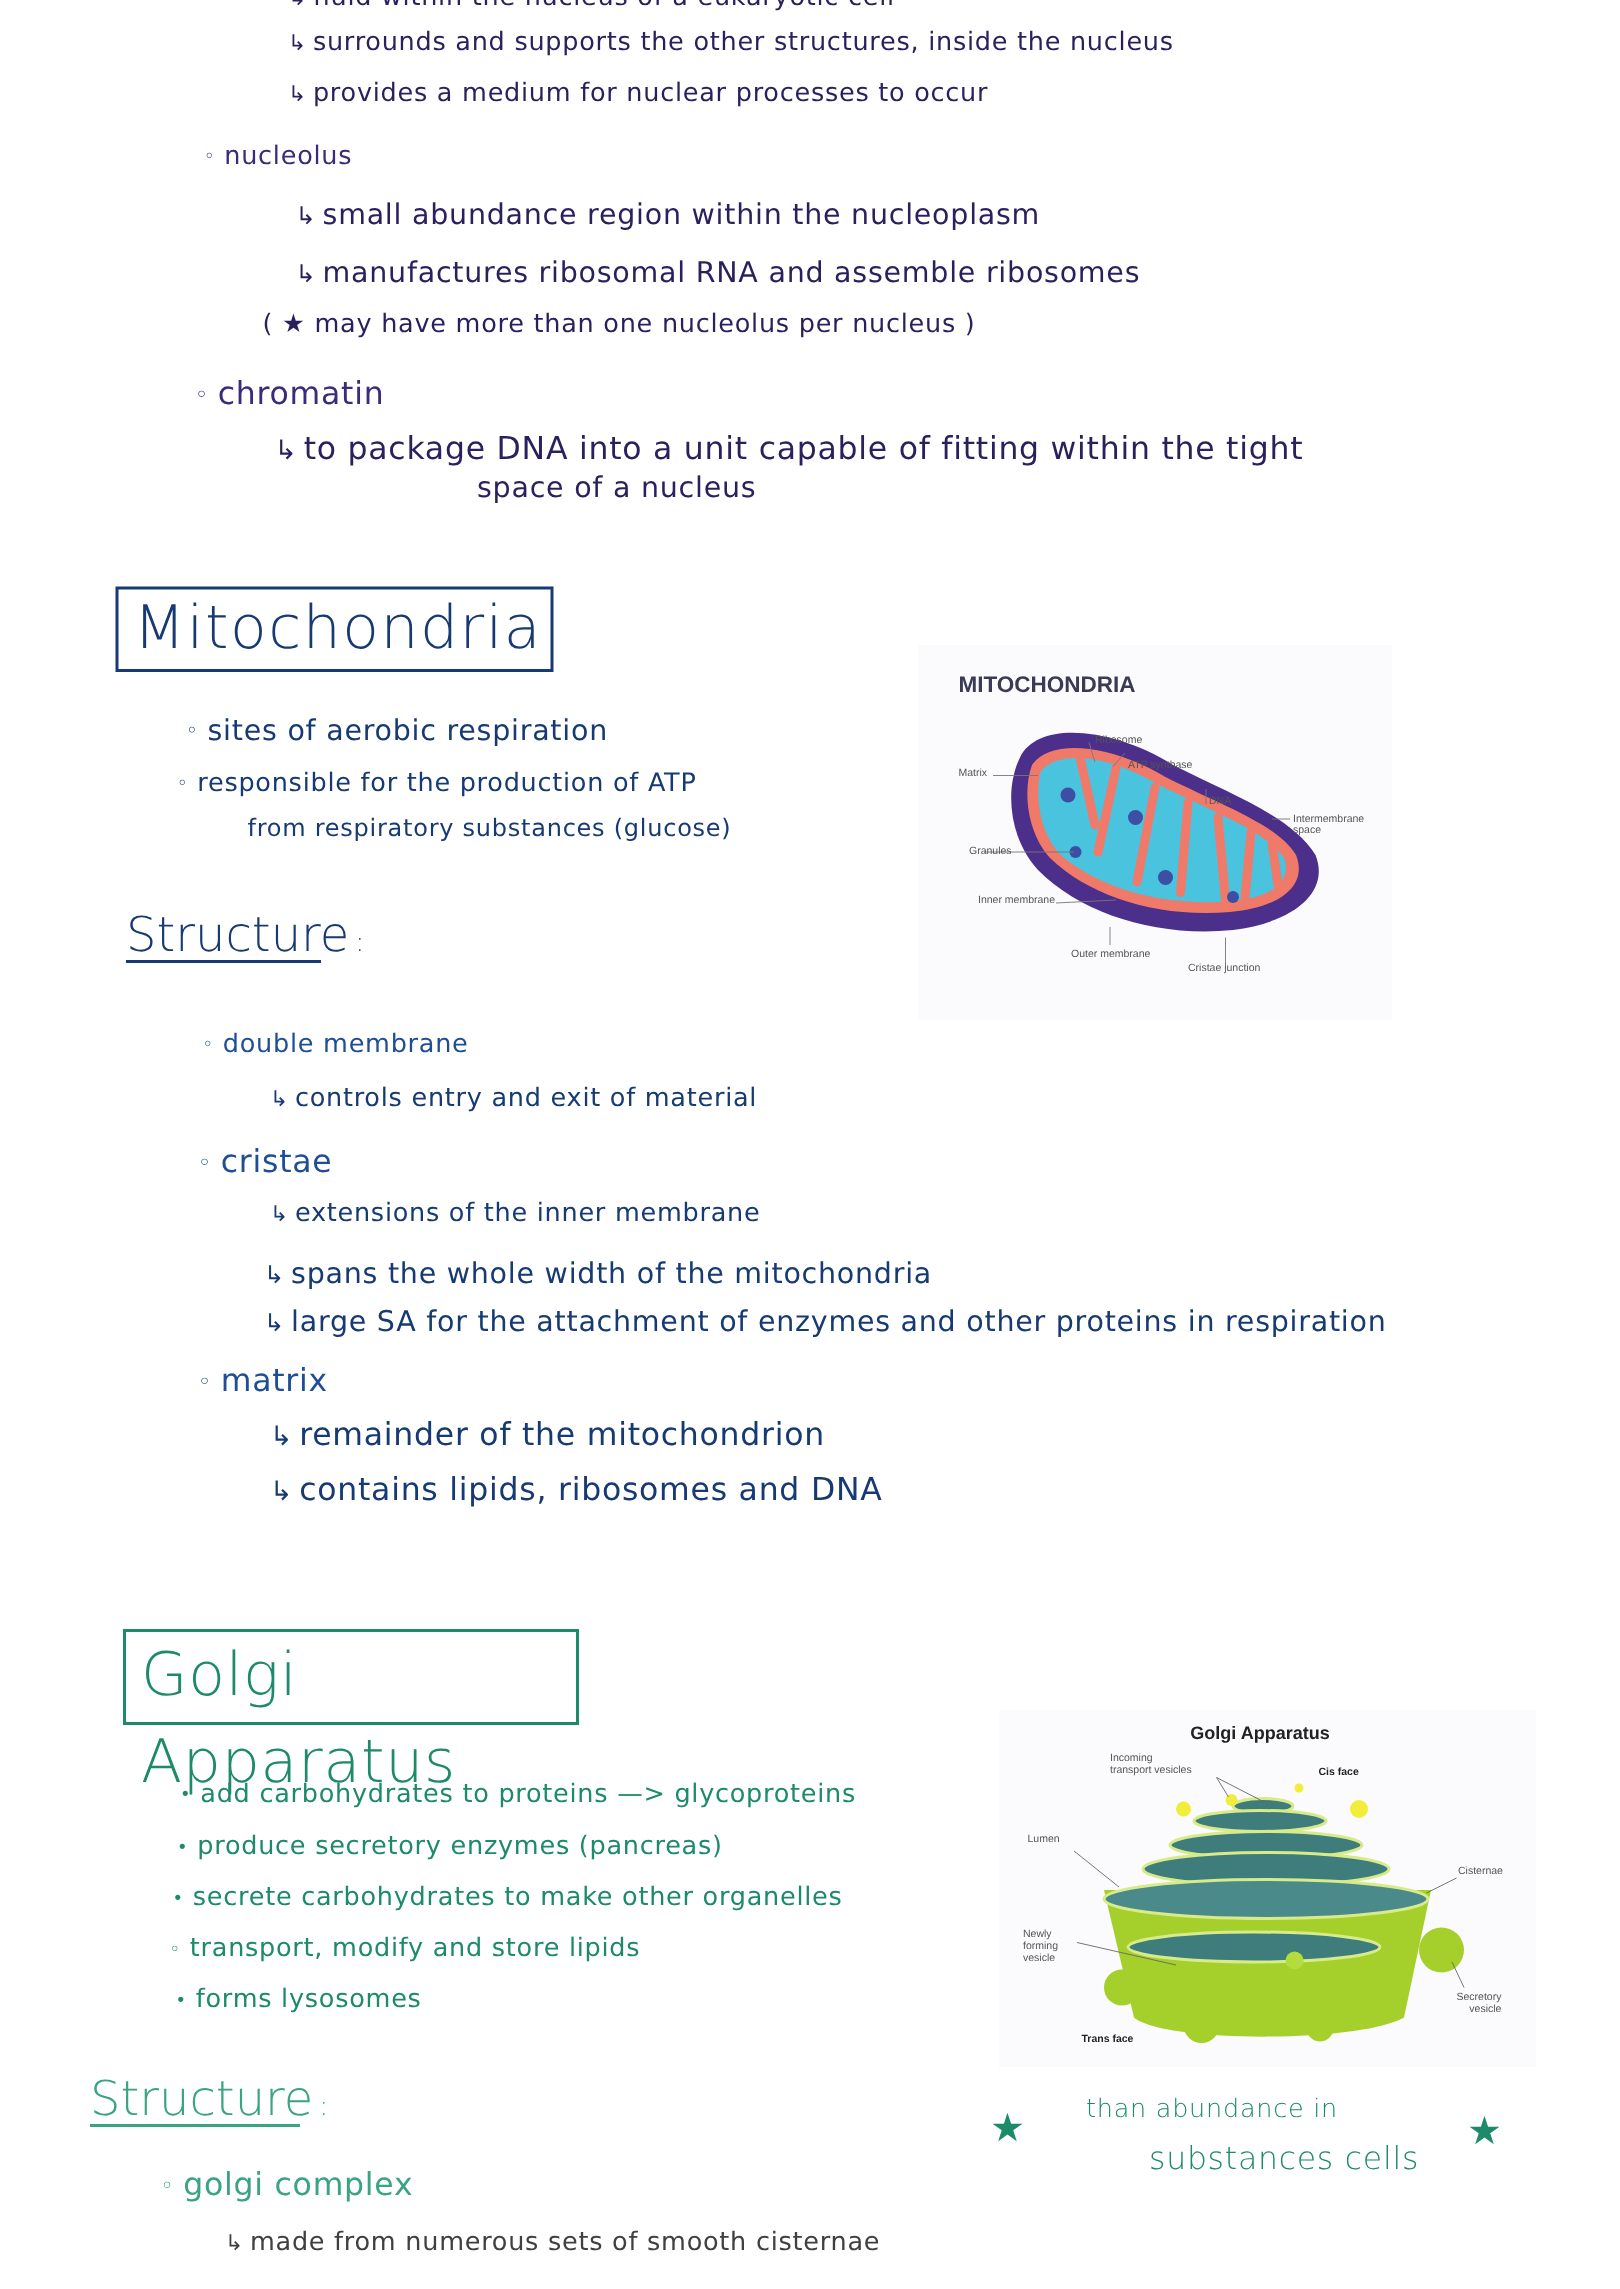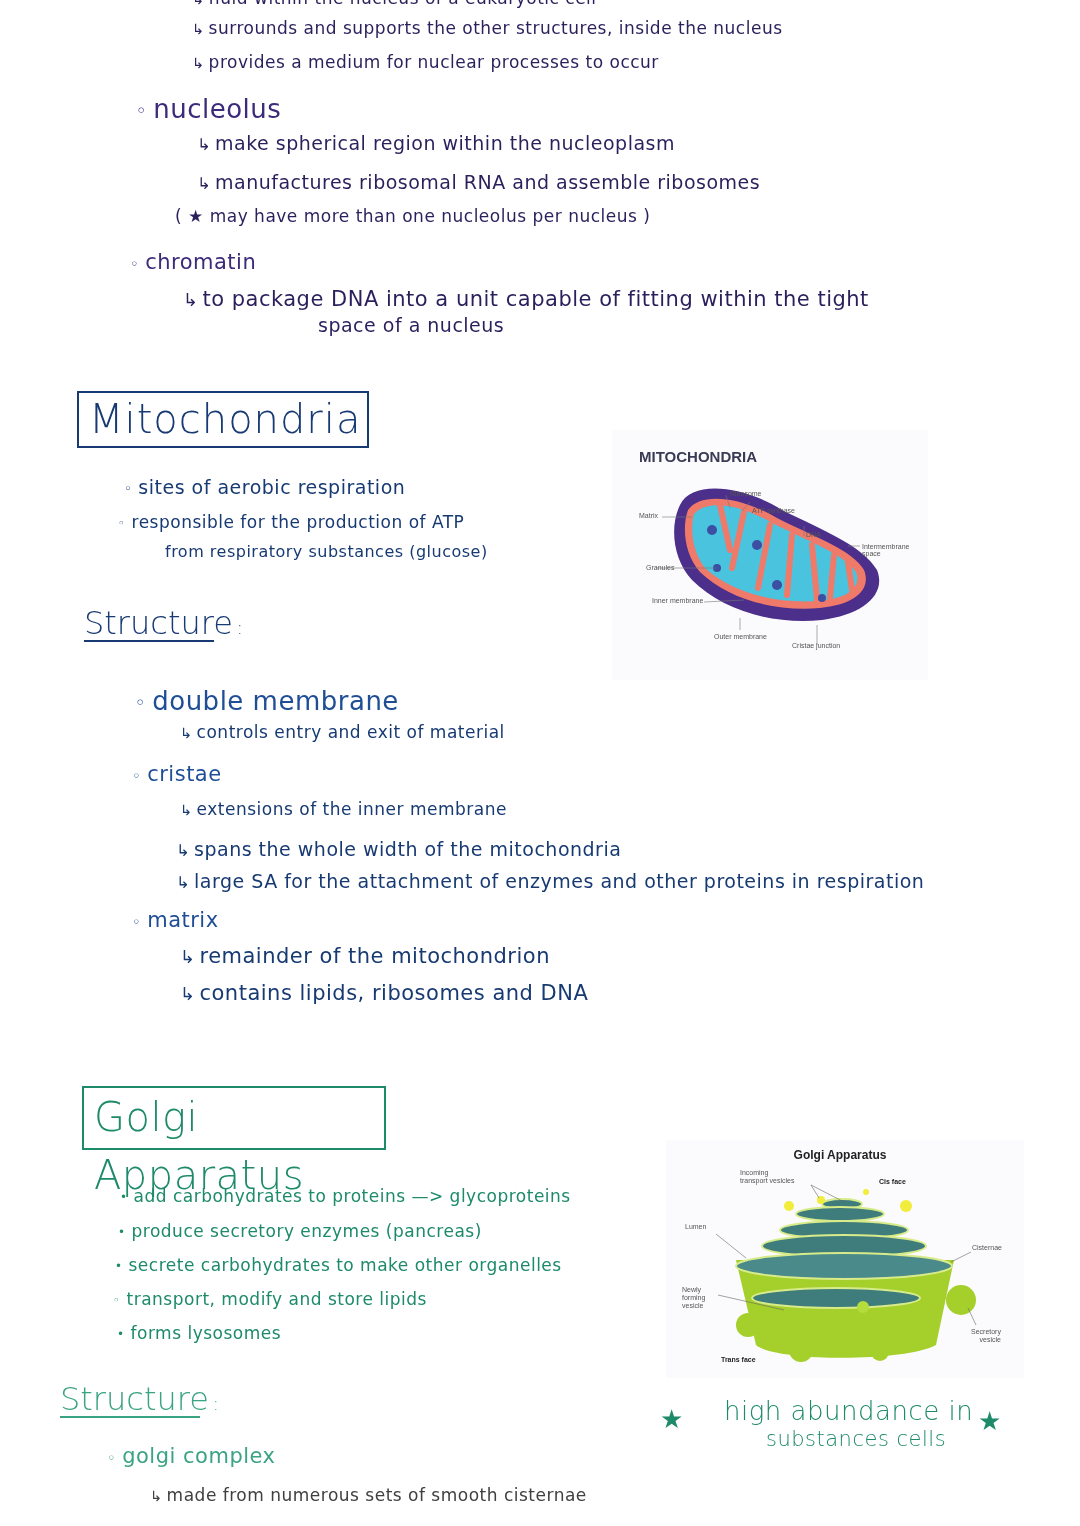--- a/index.html
+++ b/index.html
@@ -12,21 +12,21 @@
     .purple { color: #2b1f5c; }
     .violet { color: #3c2a7a; }
     .navy { color: #173a73; }
     .blue { color: #1f4e96; }
     .teal { color: #1d8a6a; }
     .teal-dark { color: #404040; }
     .teal-light { color: #3aa383; }
     .f18 { font-size: 17px; }
     .f19 { font-size: 19px; }
     .f21 { font-size: 21px; }
-    .f23 { font-size: 26px; }
+    .f23 { font-size: 17px; }
     .arrow { display: inline-block; margin-right: 4px; font-size: 0.85em; }
     .bullet { display: inline-block; margin-right: 6px; font-size: 0.7em; vertical-align: middle; }
     .title-box {
       position: absolute; border: 2px solid; padding: 0 10px;
       font-family: "DejaVu Sans", sans-serif; font-weight: 300;
     }
     .mito-title { left: 77px; top: 391px; width: 268px; height: 53px; border-color: #173a73; color: #173a73; font-size: 40px; line-height: 53px; letter-spacing: 1px; }
     .golgi-title { left: 82px; top: 1086px; width: 280px; height: 60px; border-color: #1d8a6a; color: #1d8a6a; font-size: 40px; line-height: 58px; font-weight: 300; letter-spacing: 0.5px; }
     .struct { position: absolute; font-size: 32px; font-weight: 300; }
     .struct .ul { display: block; height: 2px; margin-top: -2px; }
@@ -47,21 +47,21 @@
   <div class="hw purple f18" style="left:192px; top:52px;">
     <span class="arrow">↳</span><span>provides a medium for nuclear processes to occur</span>
   </div>
 </div>
 
 <div>
   <div class="hw violet f23" style="left:136px; top:94px;">
     <span class="bullet">◦</span><span>nucleolus</span>
   </div>
   <div class="hw purple f19" style="left:197px; top:132px;">
-    <span class="arrow">↳</span><span>make spherical region within the nucleoplasm</span>
+    <span class="arrow">↳</span><span>small abundance region within the nucleoplasm</span>
   </div>
   <div class="hw purple f19" style="left:197px; top:171px;">
     <span class="arrow">↳</span><span>manufactures ribosomal RNA and assemble ribosomes</span>
   </div>
   <div class="hw purple f18" style="left:175px; top:206px;">( ★ may have more than one nucleolus per nucleus )</div>
 </div>
 
 <div>
   <div class="hw violet f21" style="left:130px; top:250px;">
     <span class="bullet">◦</span><span>chromatin</span>
@@ -222,21 +222,21 @@
   </div>
   <div class="fig-label" style="left:55px; top:216px; font-weight:bold; color:#222;">Trans face</div>
 </div>
 
 <div class="struct teal-light" style="left:60px; top:1380px;">
   <span>Structure</span><span style="font-size:18px; margin-left:4px;">:</span>
   <span class="ul" style="background:#3aa383; width:140px;"></span>
 </div>
 
 <div class="star" style="left:660px; top:1404px;">★</div>
-<div class="hw teal f23" style="left:724px; top:1396px; font-weight:300;">high abundance in</div>
+<div class="hw teal f23" style="left:724px; top:1396px; font-weight:300;">than abundance in</div>
 <div class="hw teal f21" style="left:766px; top:1427px; font-weight:300;">substances cells</div>
 <div class="star" style="left:978px; top:1406px;">★</div>
 
 <div>
   <div class="hw teal-light f21" style="left:107px; top:1444px;">
     <span class="bullet">◦</span><span>golgi complex</span>
   </div>
   <div class="hw teal-dark f18" style="left:150px; top:1485px;">
     <span class="arrow">↳</span><span>made from numerous sets of smooth cisternae</span>
   </div>

